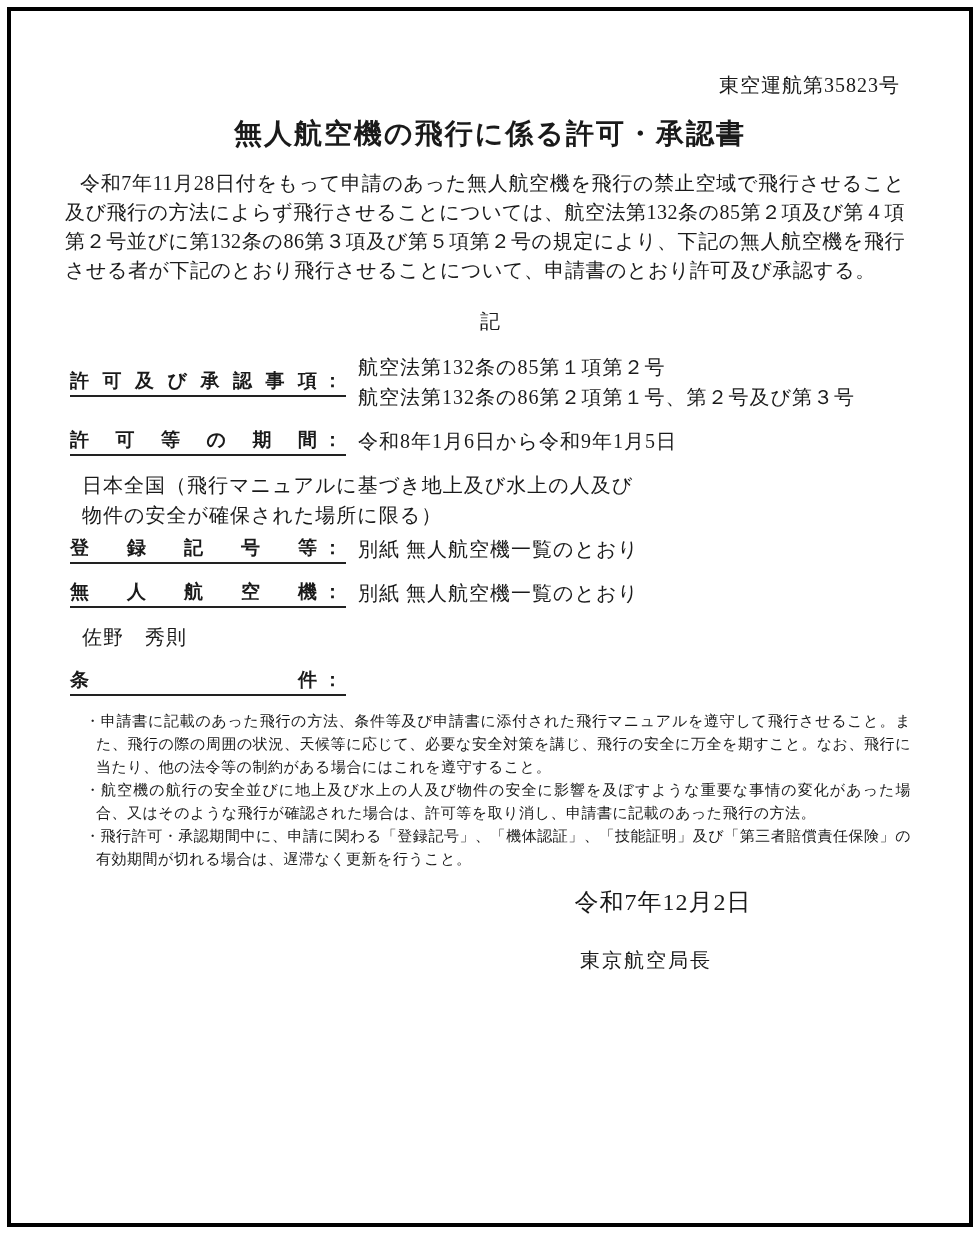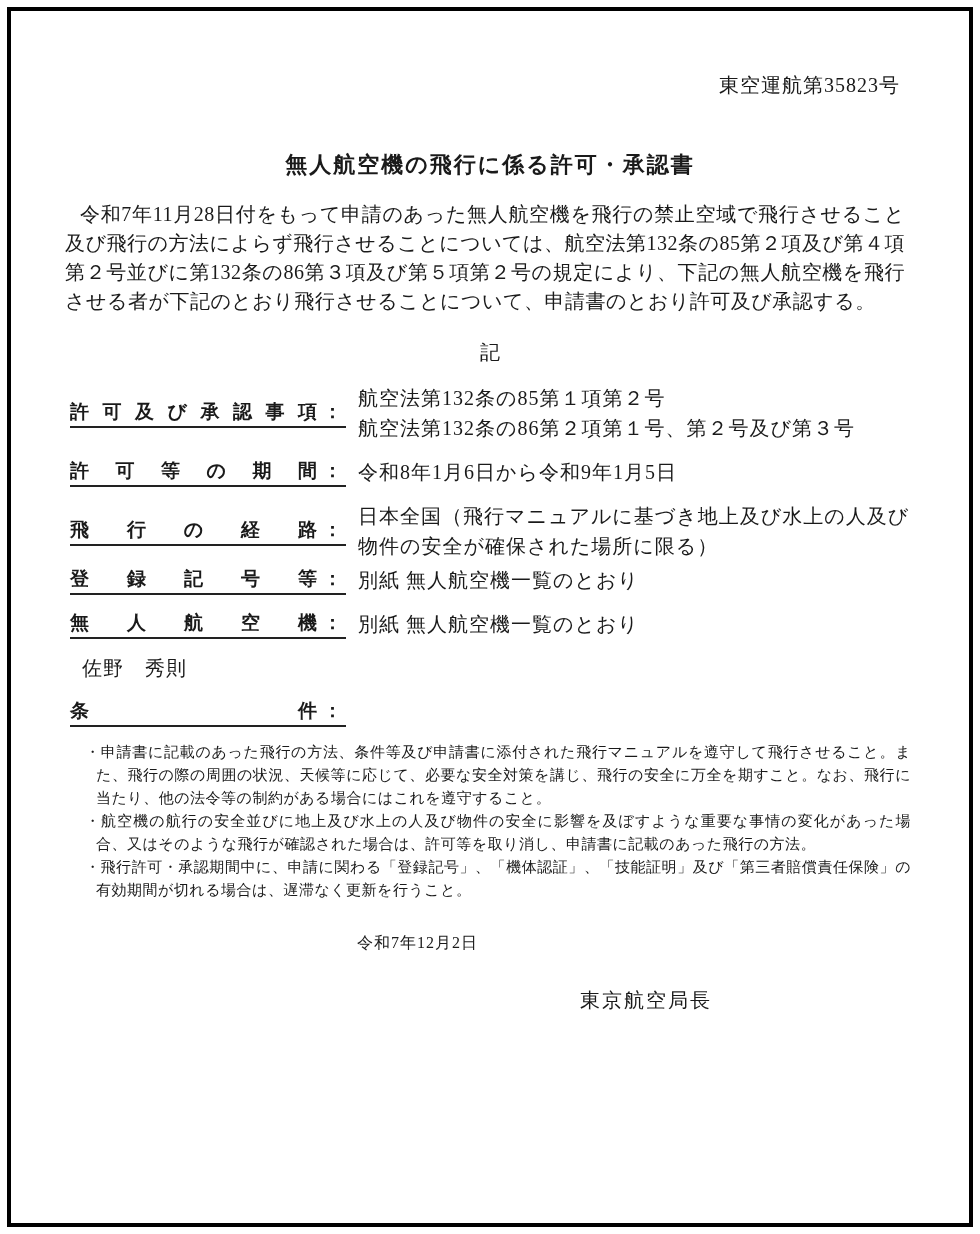--- a/index.html
+++ b/index.html
@@ -31,23 +31,23 @@
   .doc-number {
     margin-top: 61px;
     padding-right: 69px;
     text-align: right;
     font-size: 20px;
     line-height: 26px;
     letter-spacing: 1px;
   }
 
   .doc-title {
-    margin-top: 52px;
+    margin-top: 21px;
     text-align: center;
-    font-size: 22px;
+    font-size: 28px;
     font-weight: bold;
     line-height: 30px;
     letter-spacing: 2px;
   }
 
   .addressee {
     margin-top: 45px;
     font-size: 20px;
     line-height: 27px;
     letter-spacing: 1px;
@@ -116,25 +116,26 @@
     line-height: 23px;
     letter-spacing: 0.5px;
   }
   .condition-item {
     padding-left: 11px;
     text-indent: -11px;
     text-align: justify;
   }
 
   .issue-date {
-    margin-top: 27px;
+    margin-top: 18px;
     margin-left: 346px;
-    font-size: 16px;
-    line-height: 27px;
-    letter-spacing: 1px;
+    font-size: 24px;
+    line-height: 27px;
+    letter-spacing: 1px;
+    text-align: center;
   }
   .issuer {
     margin-top: 31px;
     margin-left: 569px;
     font-size: 20px;
     line-height: 27px;
     letter-spacing: 2px;
   }
 </style>
 </head>
@@ -160,21 +161,20 @@
           <div class="field-value">航空法第132条の85第１項第２号
 航空法第132条の86第２項第１号、第２号及び第３号</div>
         </div>
 
         <div class="field-row">
           <div class="field-label"><span class="flabel-text">許可等の期間</span><span class="flabel-colon">：</span></div>
           <div class="field-value">令和8年1月6日から令和9年1月5日</div>
         </div>
 
         <div class="field-row tight">
-          <div class="field-label"><span class="flabel-text">飛行の経路</span><span class="flabel-colon">：</span></div>
           <div class="field-value">日本全国（飛行マニュアルに基づき地上及び水上の人及び物件の安全が確保された場所に限る）</div>
         </div>
 
         <div class="field-row">
           <div class="field-label"><span class="flabel-text">登録記号等</span><span class="flabel-colon">：</span></div>
           <div class="field-value">別紙 無人航空機一覧のとおり</div>
         </div>
 
         <div class="field-row">
           <div class="field-label"><span class="flabel-text">無人航空機</span><span class="flabel-colon">：</span></div>

